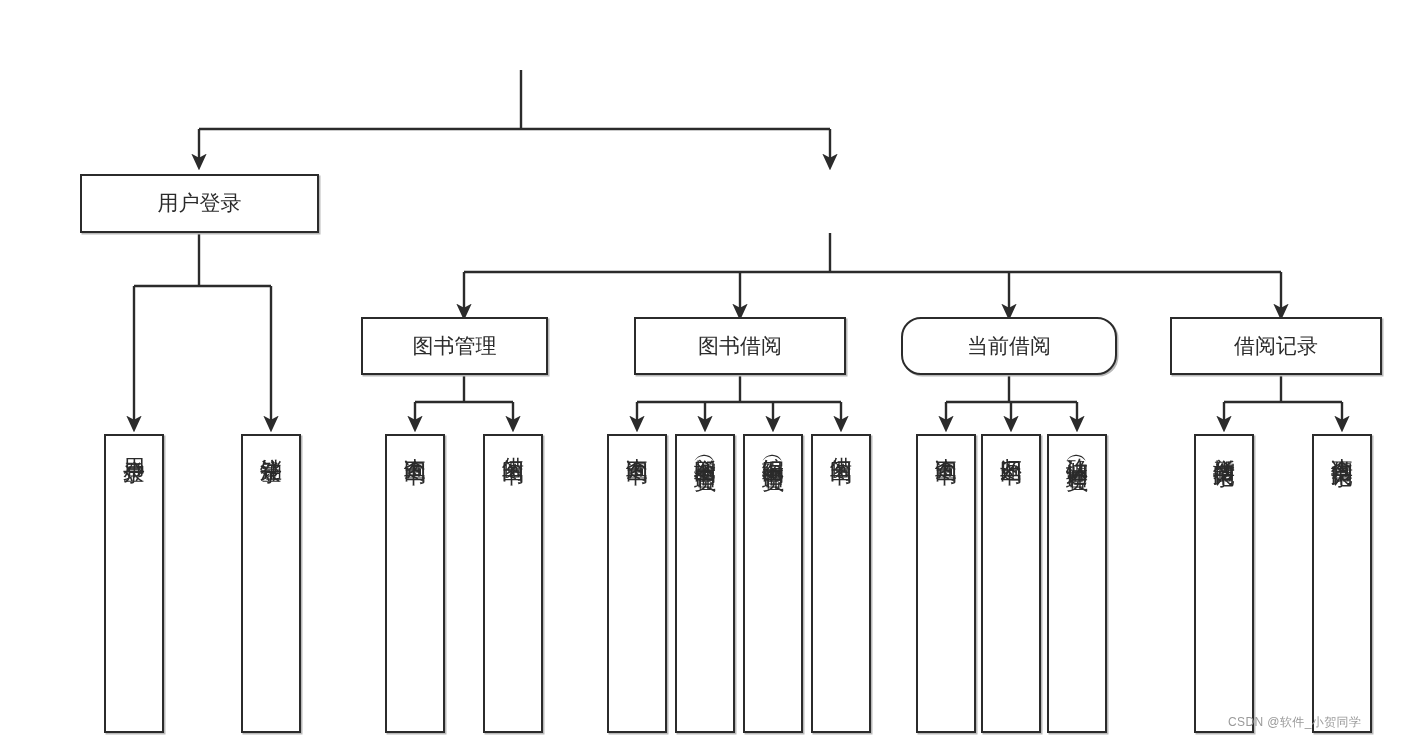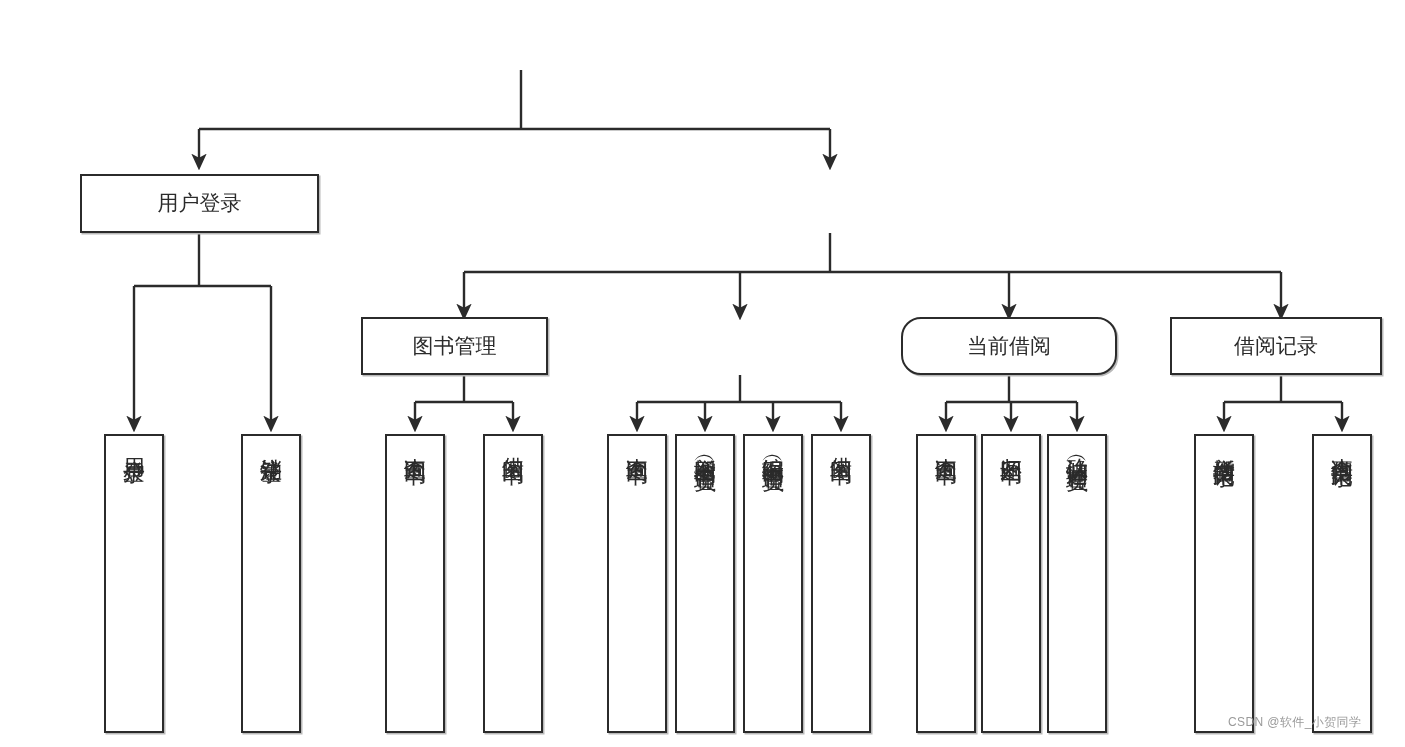--- a/index.html
+++ b/index.html
@@ -126,20 +126,23 @@
   </svg>
 
 
   <div class="node horiz" style="left:80px; top:174px; width:239px; height:59px;">
     <span class="label">用户登录</span>
   </div>
 
   <div class="node horiz" style="left:361px; top:317px; width:187px; height:58px;">
     <span class="label">图书管理</span>
   </div>
+  <div class="node horiz" style="left:634px; top:317px; width:212px; height:58px;">
+    <span class="label">图书借阅</span>
+  </div>
   <div class="node horiz" style="left:901px; top:317px; width:216px; height:58px;border-radius:20px;">
     <span class="label">当前借阅</span>
   </div>
   <div class="node horiz" style="left:1170px; top:317px; width:212px; height:58px;">
     <span class="label">借阅记录</span>
   </div>
 
   <div class="node vert" style="left:104px; top:434px; width:60px; height:299px;">
     <span class="label">用户登录</span>
   </div>

